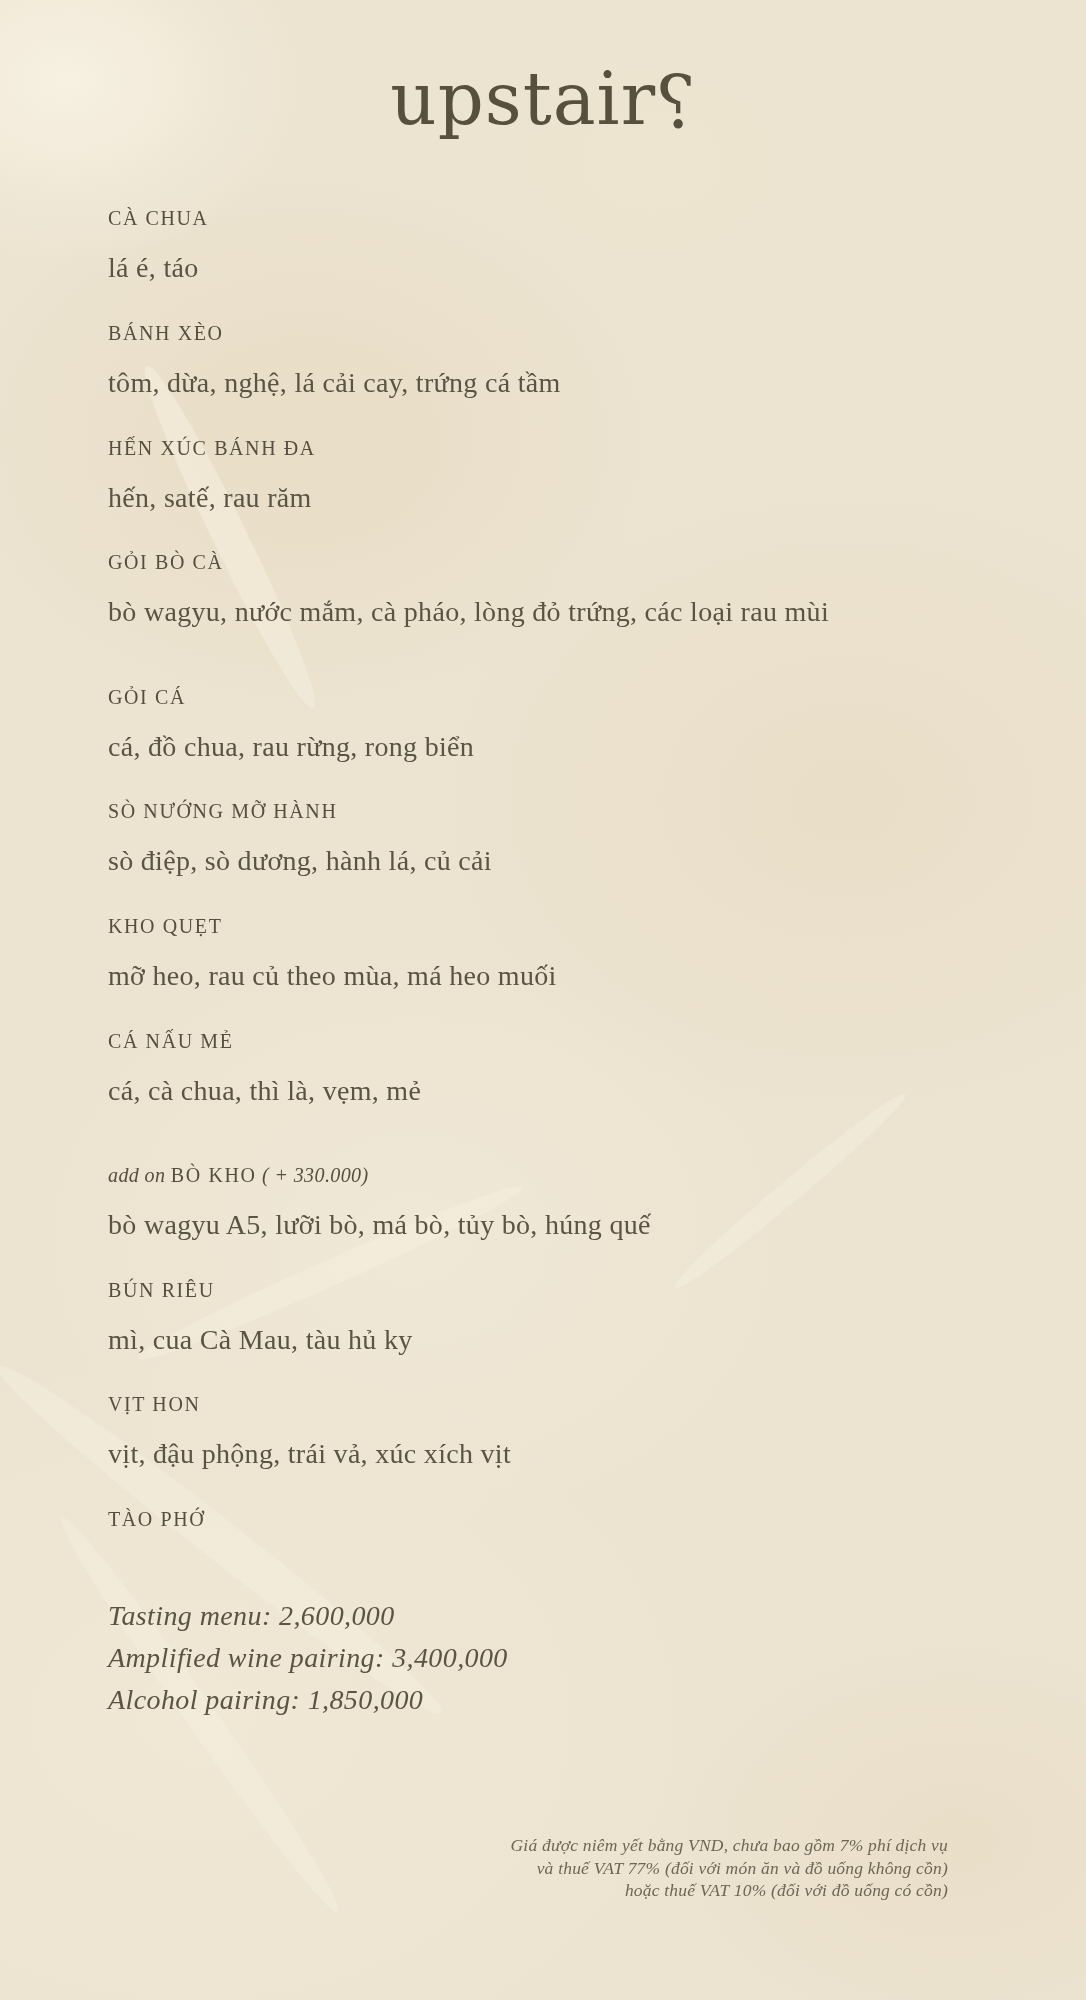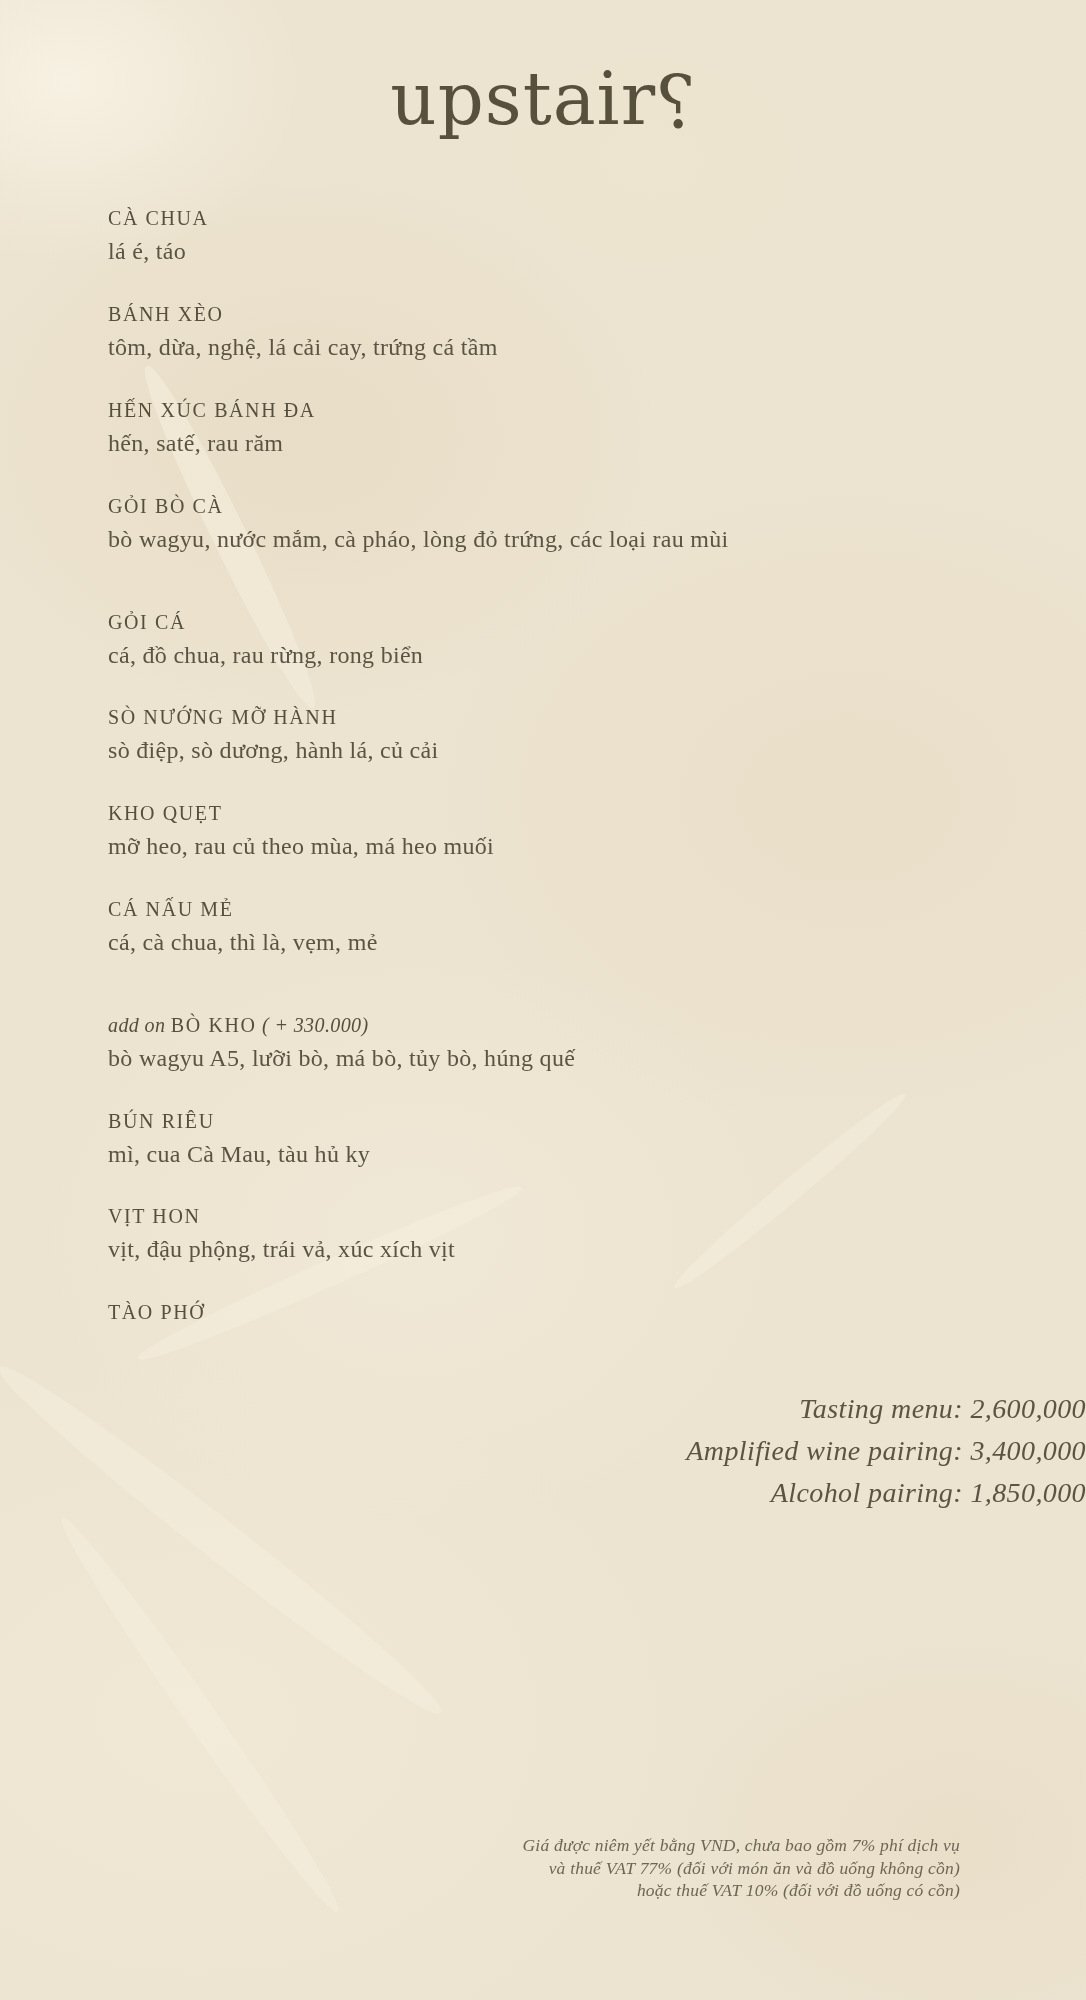--- a/index.html
+++ b/index.html
@@ -36,28 +36,28 @@
     font-family:"DejaVu Serif","Liberation Serif",serif;
     font-weight:400;font-size:72px;line-height:1.2;
     color:#57503d;letter-spacing:1px;
   }
   .flip{display:inline-block;transform:scaleX(-1) translateY(.05em);}
 
   .menu{position:relative;margin:64px 40px 0 108px;}
   .group{margin-bottom:56px;}
   .item{margin-bottom:36px;}
   .item-name{font-size:20px;line-height:1.2;letter-spacing:1.6px;color:#564f3d;}
-  .item-desc{font-size:24px;line-height:1.2;margin-top:7px;letter-spacing:.3px;color:#5b5443;}
+  .item-desc{font-size:28px;line-height:1.2;margin-top:21px;letter-spacing:.3px;color:#5b5443;}
   .addon{font-style:italic;letter-spacing:.4px;text-align:right;}
 
   .pricing{position:relative;margin:64px 0 0 108px;font-style:italic;}
-  .price-line{font-size:28px;line-height:42px;letter-spacing:.4px;color:#5b5443;text-align:right;}
+  .price-line{font-size:28px;line-height:42px;letter-spacing:.4px;color:#5b5443;}
 
   .footnote{
-    position:absolute;top:1834px;right:126px;width:520px;
+    position:absolute;top:1834px;right:138px;width:520px;
     text-align:right;font-style:italic;
     font-size:17.5px;line-height:22.5px;color:#6e6653;letter-spacing:.2px;
   }
 </style>
 </head>
 <body>
 
 <div class="page">
 
   <div class="texture">

